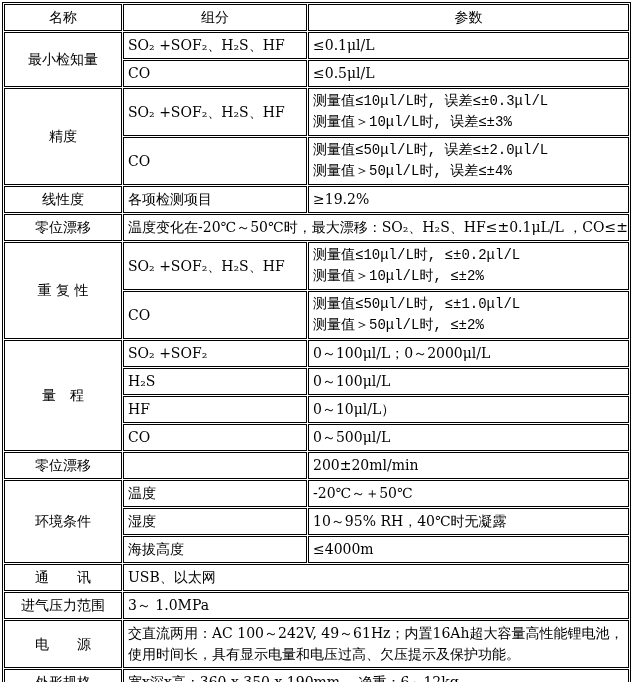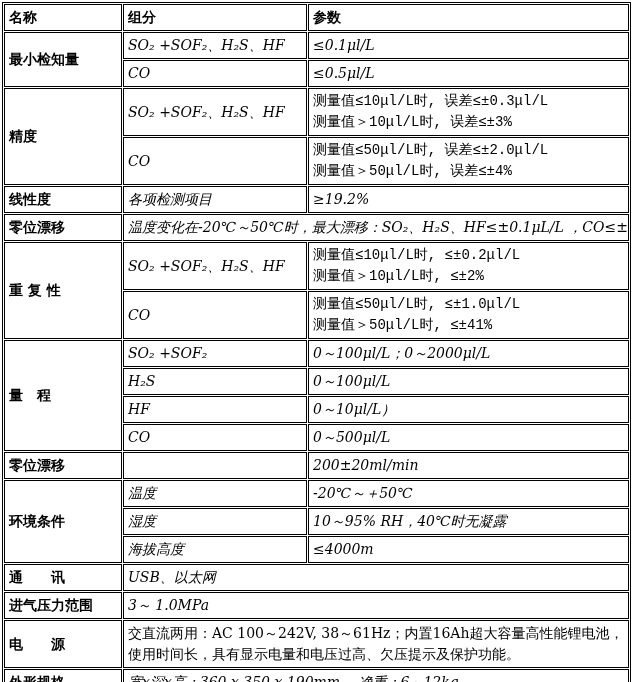--- a/index.html
+++ b/index.html
@@ -31,30 +31,30 @@
     padding: 2px 4px;
     line-height: 21px;
     vertical-align: middle;
     text-align: left;
     font-weight: normal;
     background: #ffffff;
     overflow: hidden;
     word-break: break-all;
   }
   table.spec th, table.spec td.lbl {
-    font-weight: bold;
+    font-weight: normal;
+    text-align: center;
   }
   .twoline div {
     line-height: 21px;
     white-space: nowrap;
     font-family: Liberation Mono, monospace;
   }
   td.oneline {
     white-space: nowrap;
-    font-style: italic;
   }
 </style>
 </head>
 <body>
 
 <div class="page">
   <table class="spec">
     <colgroup>
       <col style="width:118px">
       <col style="width:184px">
@@ -110,21 +110,21 @@
         <td class="oneline">SO₂ +SOF₂、H₂S、HF</td>
         <td class="twoline">
           <div>测量值≤10μl/L时, ≤±0.2μl/L</div>
           <div>测量值＞10μl/L时, ≤±2%</div>
         </td>
       </tr>
       <tr>
         <td class="oneline">CO</td>
         <td class="twoline">
           <div>测量值≤50μl/L时, ≤±1.0μl/L</div>
-          <div>测量值＞50μl/L时, ≤±41%</div>
+          <div>测量值＞50μl/L时, ≤±2%</div>
         </td>
       </tr>
 
       <tr>
         <td class="lbl" rowspan="4">量　程</td>
         <td class="oneline">SO₂ +SOF₂</td>
         <td class="oneline">0～100μl/L；0～2000μl/L</td>
       </tr>
       <tr>
         <td class="oneline">H₂S</td>
@@ -164,21 +164,21 @@
         <td class="oneline" colspan="2">USB、以太网</td>
       </tr>
 
       <tr>
         <td class="lbl">进气压力范围</td>
         <td class="oneline" colspan="2">3～ 1.0MPa</td>
       </tr>
 
       <tr>
         <td class="lbl">电　　源</td>
-        <td colspan="2">交直流两用：AC 100～242V, 38～61Hz；内置16Ah超大容量高性能锂电池，使用时间长，具有显示电量和电压过高、欠压提示及保护功能。</td>
+        <td colspan="2">交直流两用：AC 100～242V, 49～61Hz；内置16Ah超大容量高性能锂电池，使用时间长，具有显示电量和电压过高、欠压提示及保护功能。</td>
       </tr>
 
       <tr>
         <td class="lbl">外形规格</td>
         <td class="oneline" colspan="2">宽x深x高：360 x 350 x 190mm， 净重：6～12kg</td>
       </tr>
 
     </tbody>
   </table>
 </div>

